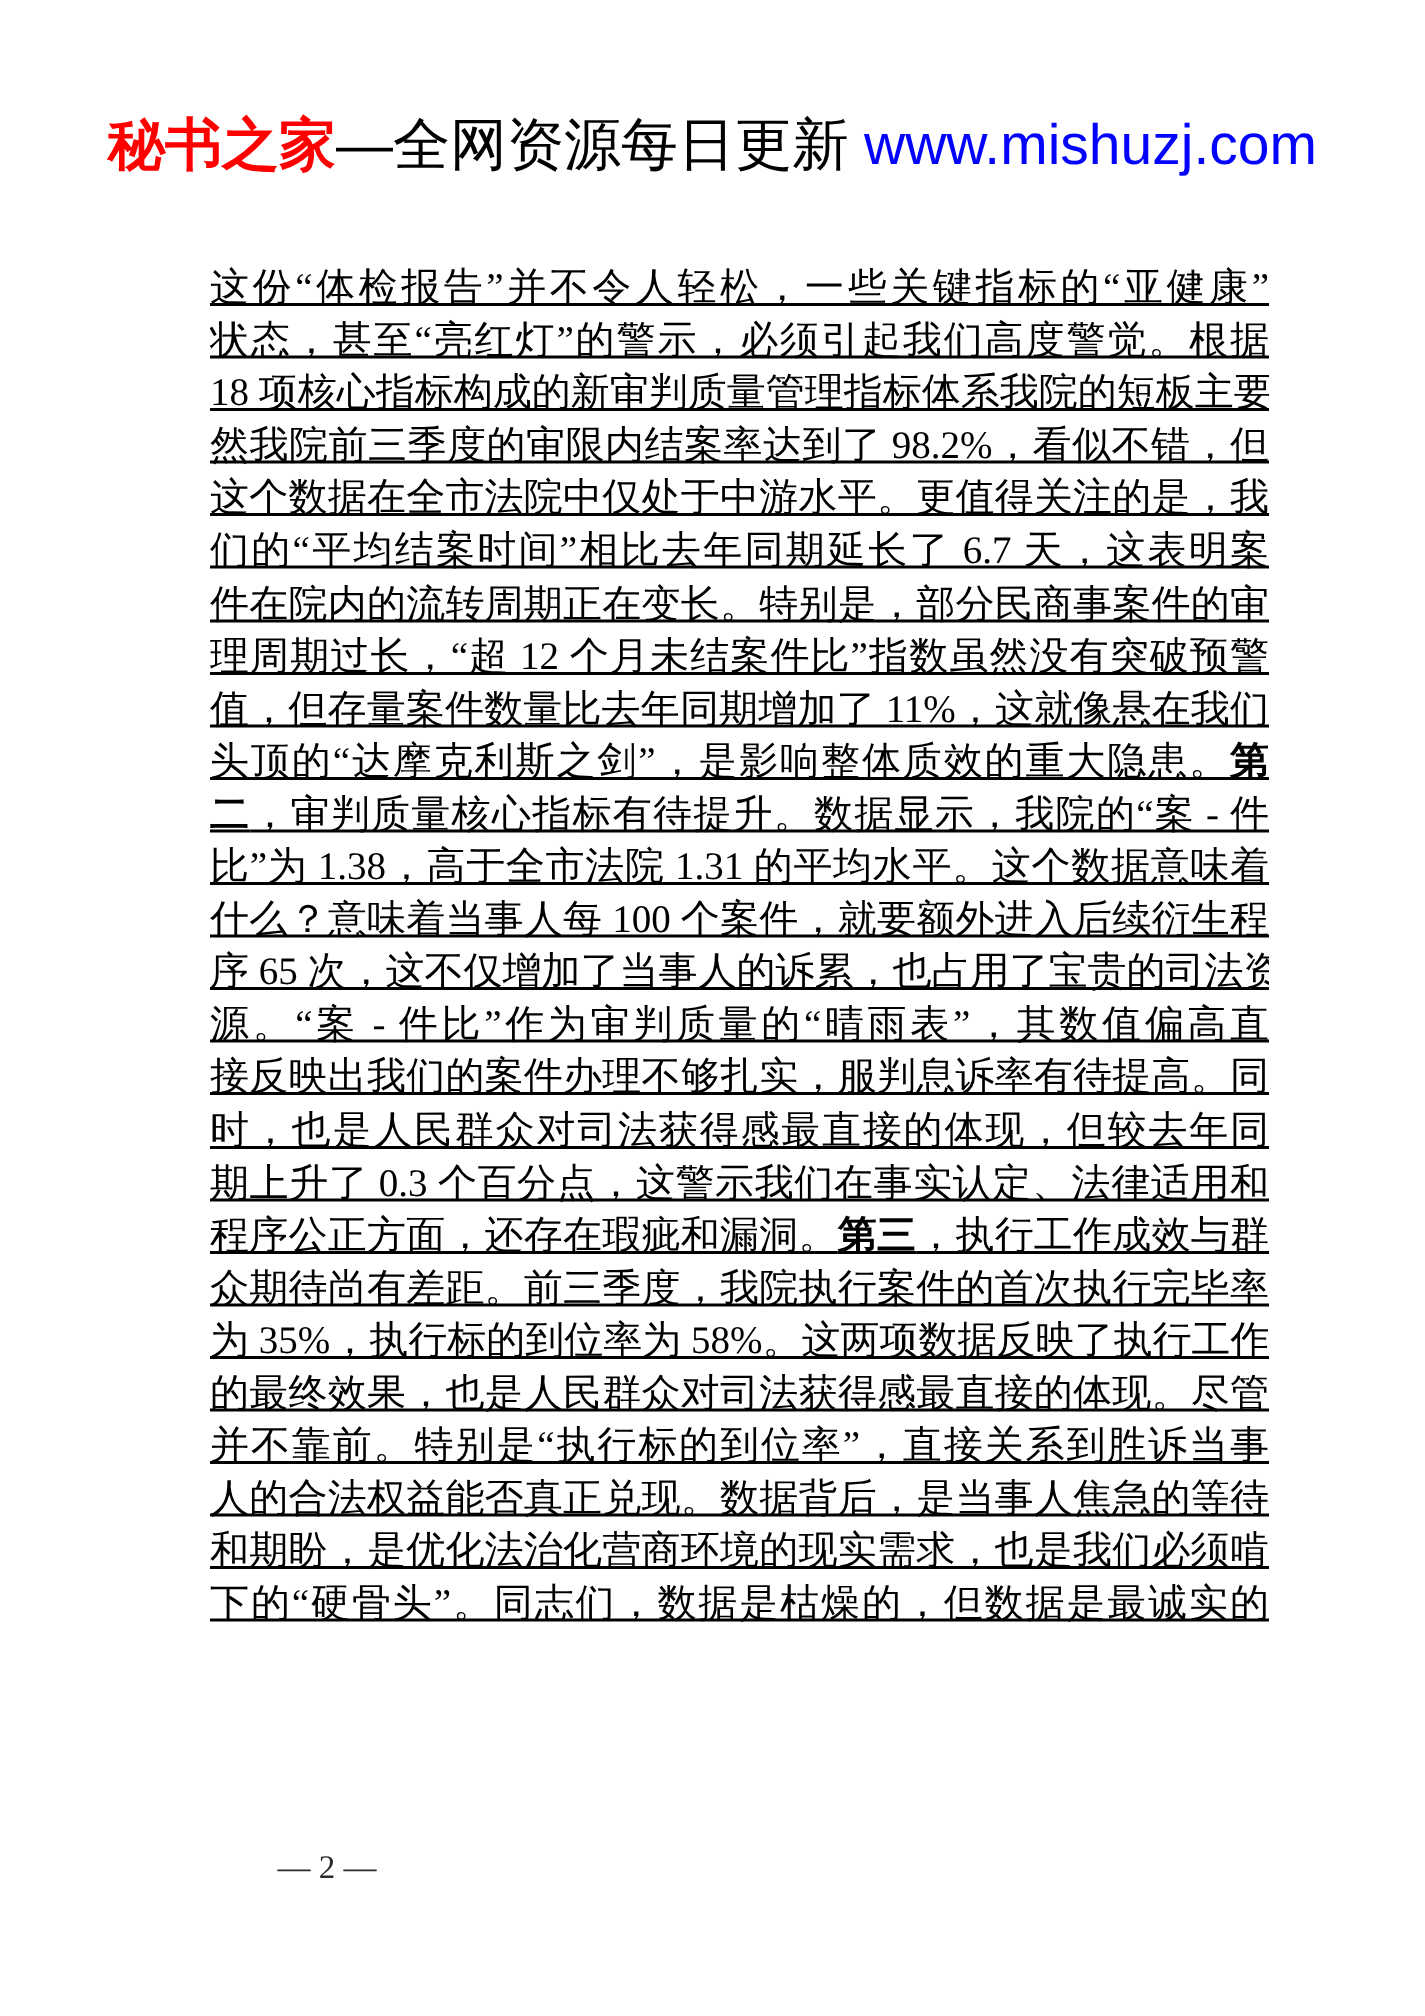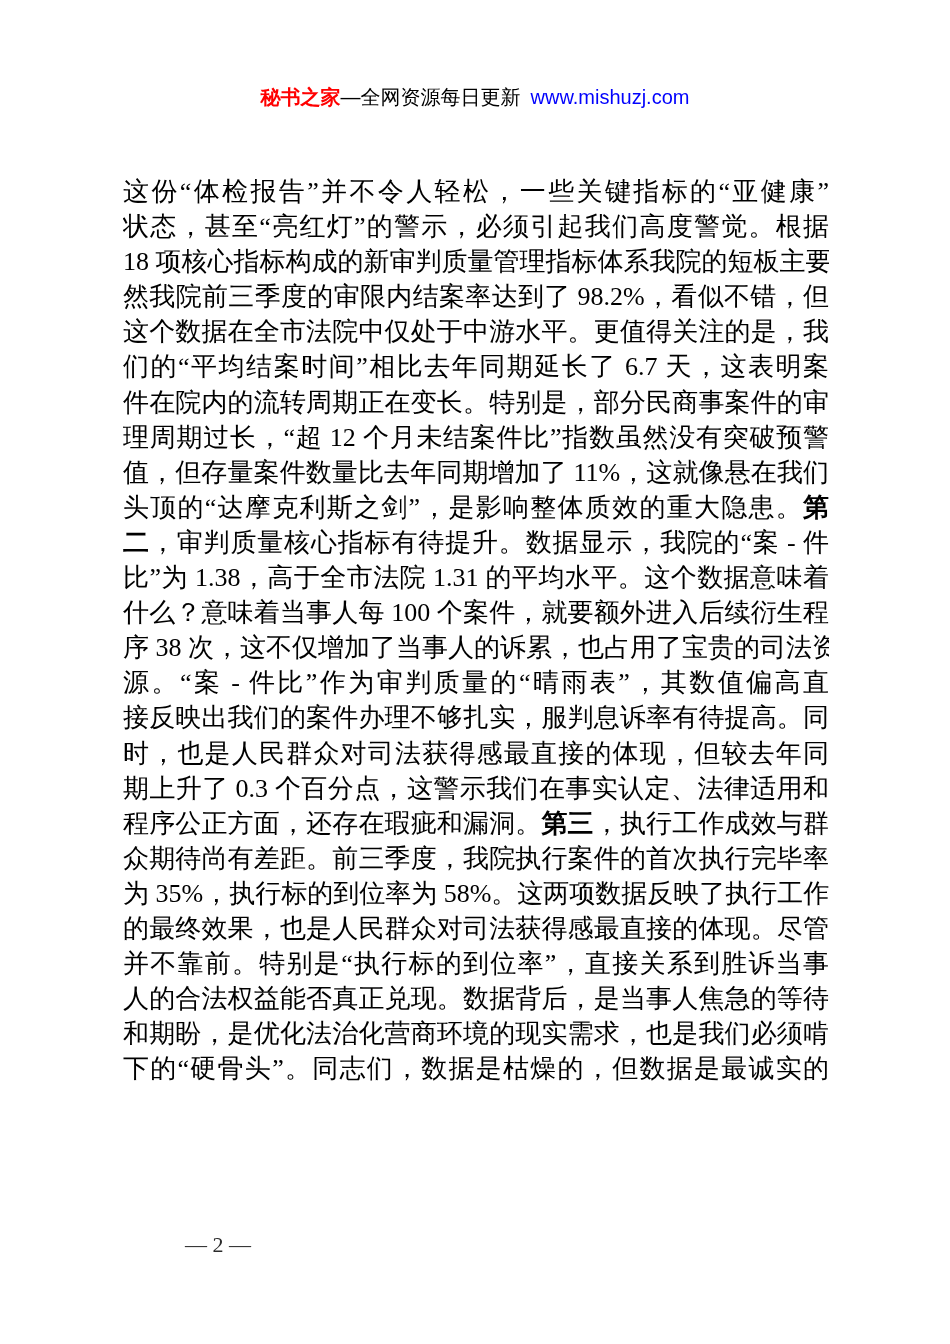--- a/index.html
+++ b/index.html
@@ -12,34 +12,35 @@
     background: #ffffff;
     overflow: hidden;
     font-family: "Liberation Serif", "DejaVu Serif", serif;
   }
   .header {
     position: absolute;
     top: 80px;
     left: 0;
     width: 100%;
     text-align: center;
-    font-size: 20px;
+    font-size: 38px;
     line-height: 34px;
     white-space: nowrap;
     font-family: "Liberation Sans", "DejaVu Sans", sans-serif;
   }
   .header .brand { font-weight: bold; }
   .header .sep { color: #000000; font-weight: normal; }
   .header .tagline { color: #000000; font-weight: normal; }
   .header .url { font-weight: normal; margin-left: 10px; }
   .body-text {
     position: absolute;
-    left: 123px;
+    left: 140px;
     top: 174px;
     width: 706px;
+    text-decoration: underline;
   }
   .body-text .line {
     font-size: 26px;
     height: 35.1px;
     line-height: 35.1px;
     color: #000000;
     text-align: justify;
     text-align-last: justify;
     text-justify: inter-character;
     white-space: nowrap;
@@ -75,21 +76,21 @@
       <div class="line"><span>然我院前三季度的审限内结案率达到了 98.2%，看似不错，但</span></div>
       <div class="line"><span>这个数据在全市法院中仅处于中游水平。更值得关注的是，我</span></div>
       <div class="line"><span>们的“平均结案时间”相比去年同期延长了 6.7 天，这表明案</span></div>
       <div class="line"><span>件在院内的流转周期正在变长。特别是，部分民商事案件的审</span></div>
       <div class="line"><span>理周期过长，“超 12 个月未结案件比”指数虽然没有突破预警</span></div>
       <div class="line"><span>值，但存量案件数量比去年同期增加了 11%，这就像悬在我们</span></div>
       <div class="line"><span>头顶的“达摩克利斯之剑”，是影响整体质效的重大隐患。</span><span class="bold">第</span></div>
       <div class="line"><span class="bold">二</span><span>，审判质量核心指标有待提升。数据显示，我院的“案 - 件</span></div>
       <div class="line"><span>比”为 1.38，高于全市法院 1.31 的平均水平。这个数据意味着</span></div>
       <div class="line"><span>什么？意味着当事人每 100 个案件，就要额外进入后续衍生程</span></div>
-      <div class="line"><span>序 38 次，这不仅增加了当事人的诉累，也占用了宝贵的司法资</span></div>
+      <div class="line"><span>序 65 次，这不仅增加了当事人的诉累，也占用了宝贵的司法资</span></div>
       <div class="line"><span>源。“案 - 件比”作为审判质量的“晴雨表”，其数值偏高直</span></div>
       <div class="line"><span>接反映出我们的案件办理不够扎实，服判息诉率有待提高。同</span></div>
       <div class="line"><span>时，也是人民群众对司法获得感最直接的体现，但较去年同</span></div>
       <div class="line"><span>期上升了 0.3 个百分点，这警示我们在事实认定、法律适用和</span></div>
       <div class="line"><span>程序公正方面，还存在瑕疵和漏洞。</span><span class="bold">第三</span><span>，执行工作成效与群</span></div>
       <div class="line"><span>众期待尚有差距。前三季度，我院执行案件的首次执行完毕率</span></div>
       <div class="line"><span>为 35%，执行标的到位率为 58%。这两项数据反映了执行工作</span></div>
       <div class="line"><span>的最终效果，也是人民群众对司法获得感最直接的体现。尽管</span></div>
       <div class="line"><span>并不靠前。特别是“执行标的到位率”，直接关系到胜诉当事</span></div>
       <div class="line"><span>人的合法权益能否真正兑现。数据背后，是当事人焦急的等待</span></div>

